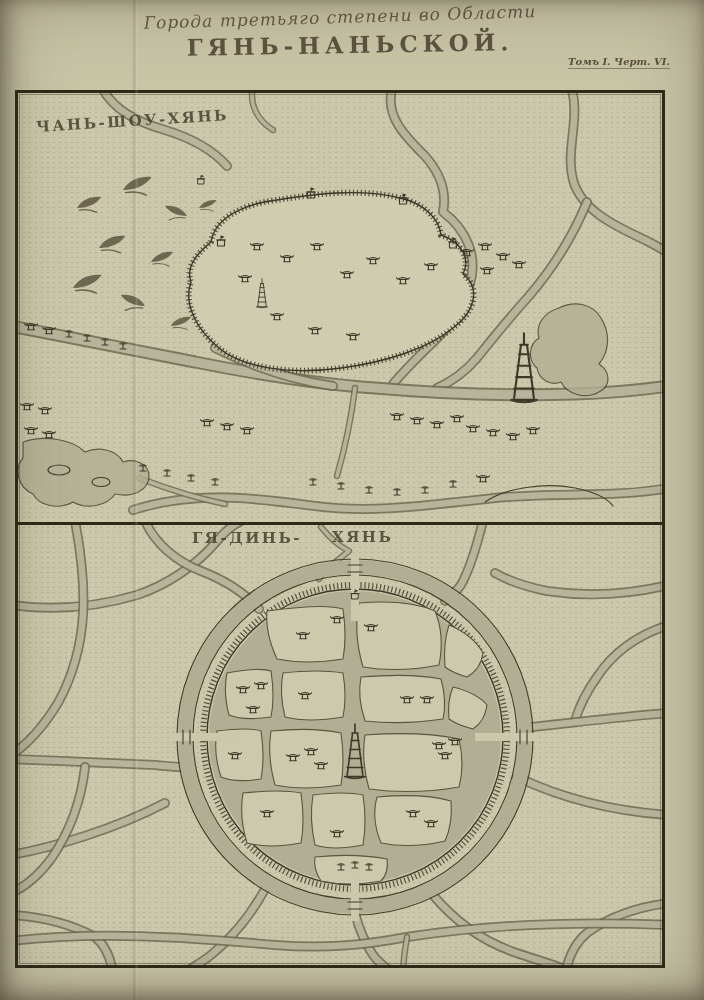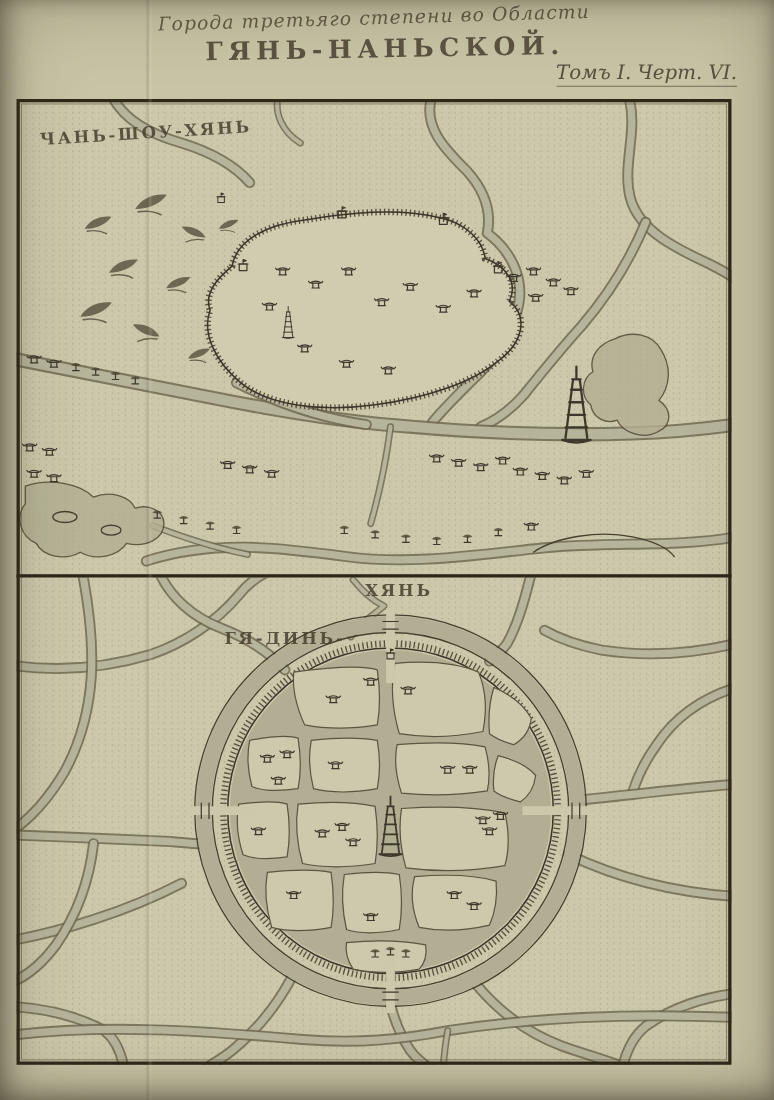--- a/index.html
+++ b/index.html
@@ -9,40 +9,40 @@
         box-shadow:inset 0 0 70px rgba(74,64,44,.34), inset 16px 0 24px -10px rgba(50,44,30,.45),
                    inset -10px 0 18px -10px rgba(50,44,30,.28), inset 0 -18px 24px -12px rgba(50,44,30,.42),
                    inset 0 10px 16px -10px rgba(50,44,30,.22);}
   .crease{position:absolute;left:132px;top:0;width:7px;height:100%;z-index:5;pointer-events:none;
         background:linear-gradient(90deg,rgba(70,60,40,0),rgba(70,60,40,.17) 35%,rgba(238,235,214,.16) 65%,rgba(70,60,40,0));}
 
   .series-title{position:absolute;left:85px;top:7px;width:510px;text-align:center;font-style:italic;
         font-size:17px;letter-spacing:1px;transform:rotate(-1.7deg);color:#59513d;opacity:.92;z-index:3;}
   .main-title{position:absolute;left:110px;top:31px;width:480px;text-align:center;font-size:23px;
         font-weight:bold;letter-spacing:5px;transform:rotate(-1deg);color:#4c4433;opacity:.88;z-index:3;}
-  .plate-label{position:absolute;right:34px;top:56px;font-style:italic;font-size:18px;color:#4c4433;
-        border-bottom:1px solid rgba(76,68,51,.6);padding-bottom:1px;opacity:.9;z-index:3;}
+  .plate-label{position:absolute;right:34px;top:56px;font-style:italic;font-size:10px;color:#4c4433;
+        border-bottom:1px solid rgba(76,68,51,.6);padding-bottom:1px;opacity:.9;z-index:3;font-weight:bold;}
 
   .panel{position:absolute;left:15px;background:#ccc8ab;z-index:1;
         background-image:radial-gradient(rgba(60,55,35,.16) .6px,transparent .95px),
                          radial-gradient(rgba(60,55,35,.10) .5px,transparent .85px);
         background-size:6px 5px,9px 7px;background-position:0 0,3px 2px;}
   .panel-top{top:90px;width:650px;height:433px;}
   .panel-bottom{top:525px;width:650px;height:443px;}
   .panel svg{position:absolute;left:0;top:0;}
 
   .frame{position:absolute;left:15px;top:90px;width:650px;height:878px;border:3px solid #2d2818;
         box-sizing:border-box;pointer-events:none;z-index:4;}
   .frame::after{content:'';position:absolute;inset:1px;border:1px solid rgba(82,72,52,.5);}
   .divider{position:absolute;left:15px;top:522px;width:650px;height:3px;background:#2d2818;z-index:4;}
 
   .map-label{position:absolute;z-index:6;font-size:15px;letter-spacing:2.5px;color:#463f2d;
         opacity:.85;font-weight:bold;white-space:nowrap;}
   .label-top{left:36px;top:112px;transform:rotate(-3.5deg);}
-  .label-b1{left:204px;top:529px;margin-top:42px;}
+  .label-b1{left:192px;top:529px;}
   .label-b2{left:332px;top:528px;}
 
   
   .bu{fill:none;stroke:#6e6850;stroke-width:10;stroke-linecap:round;stroke-linejoin:round;opacity:.85;}
   .bo{fill:none;stroke:#b7b49c;stroke-width:6.6;stroke-linecap:round;stroke-linejoin:round;}
   .bu3{fill:none;stroke:#6e6850;stroke-width:13;stroke-linecap:round;stroke-linejoin:round;opacity:.85;}
   .bo3{fill:none;stroke:#b7b49c;stroke-width:9.2;stroke-linecap:round;stroke-linejoin:round;}
   .bu2{fill:none;stroke:#6e6850;stroke-width:6.4;stroke-linecap:round;stroke-linejoin:round;opacity:.85;}
   .bo2{fill:none;stroke:#b7b49c;stroke-width:3.6;stroke-linecap:round;stroke-linejoin:round;}
   .ln{fill:none;stroke:#47402e;stroke-width:1.2;stroke-linecap:round;stroke-linejoin:round;}

